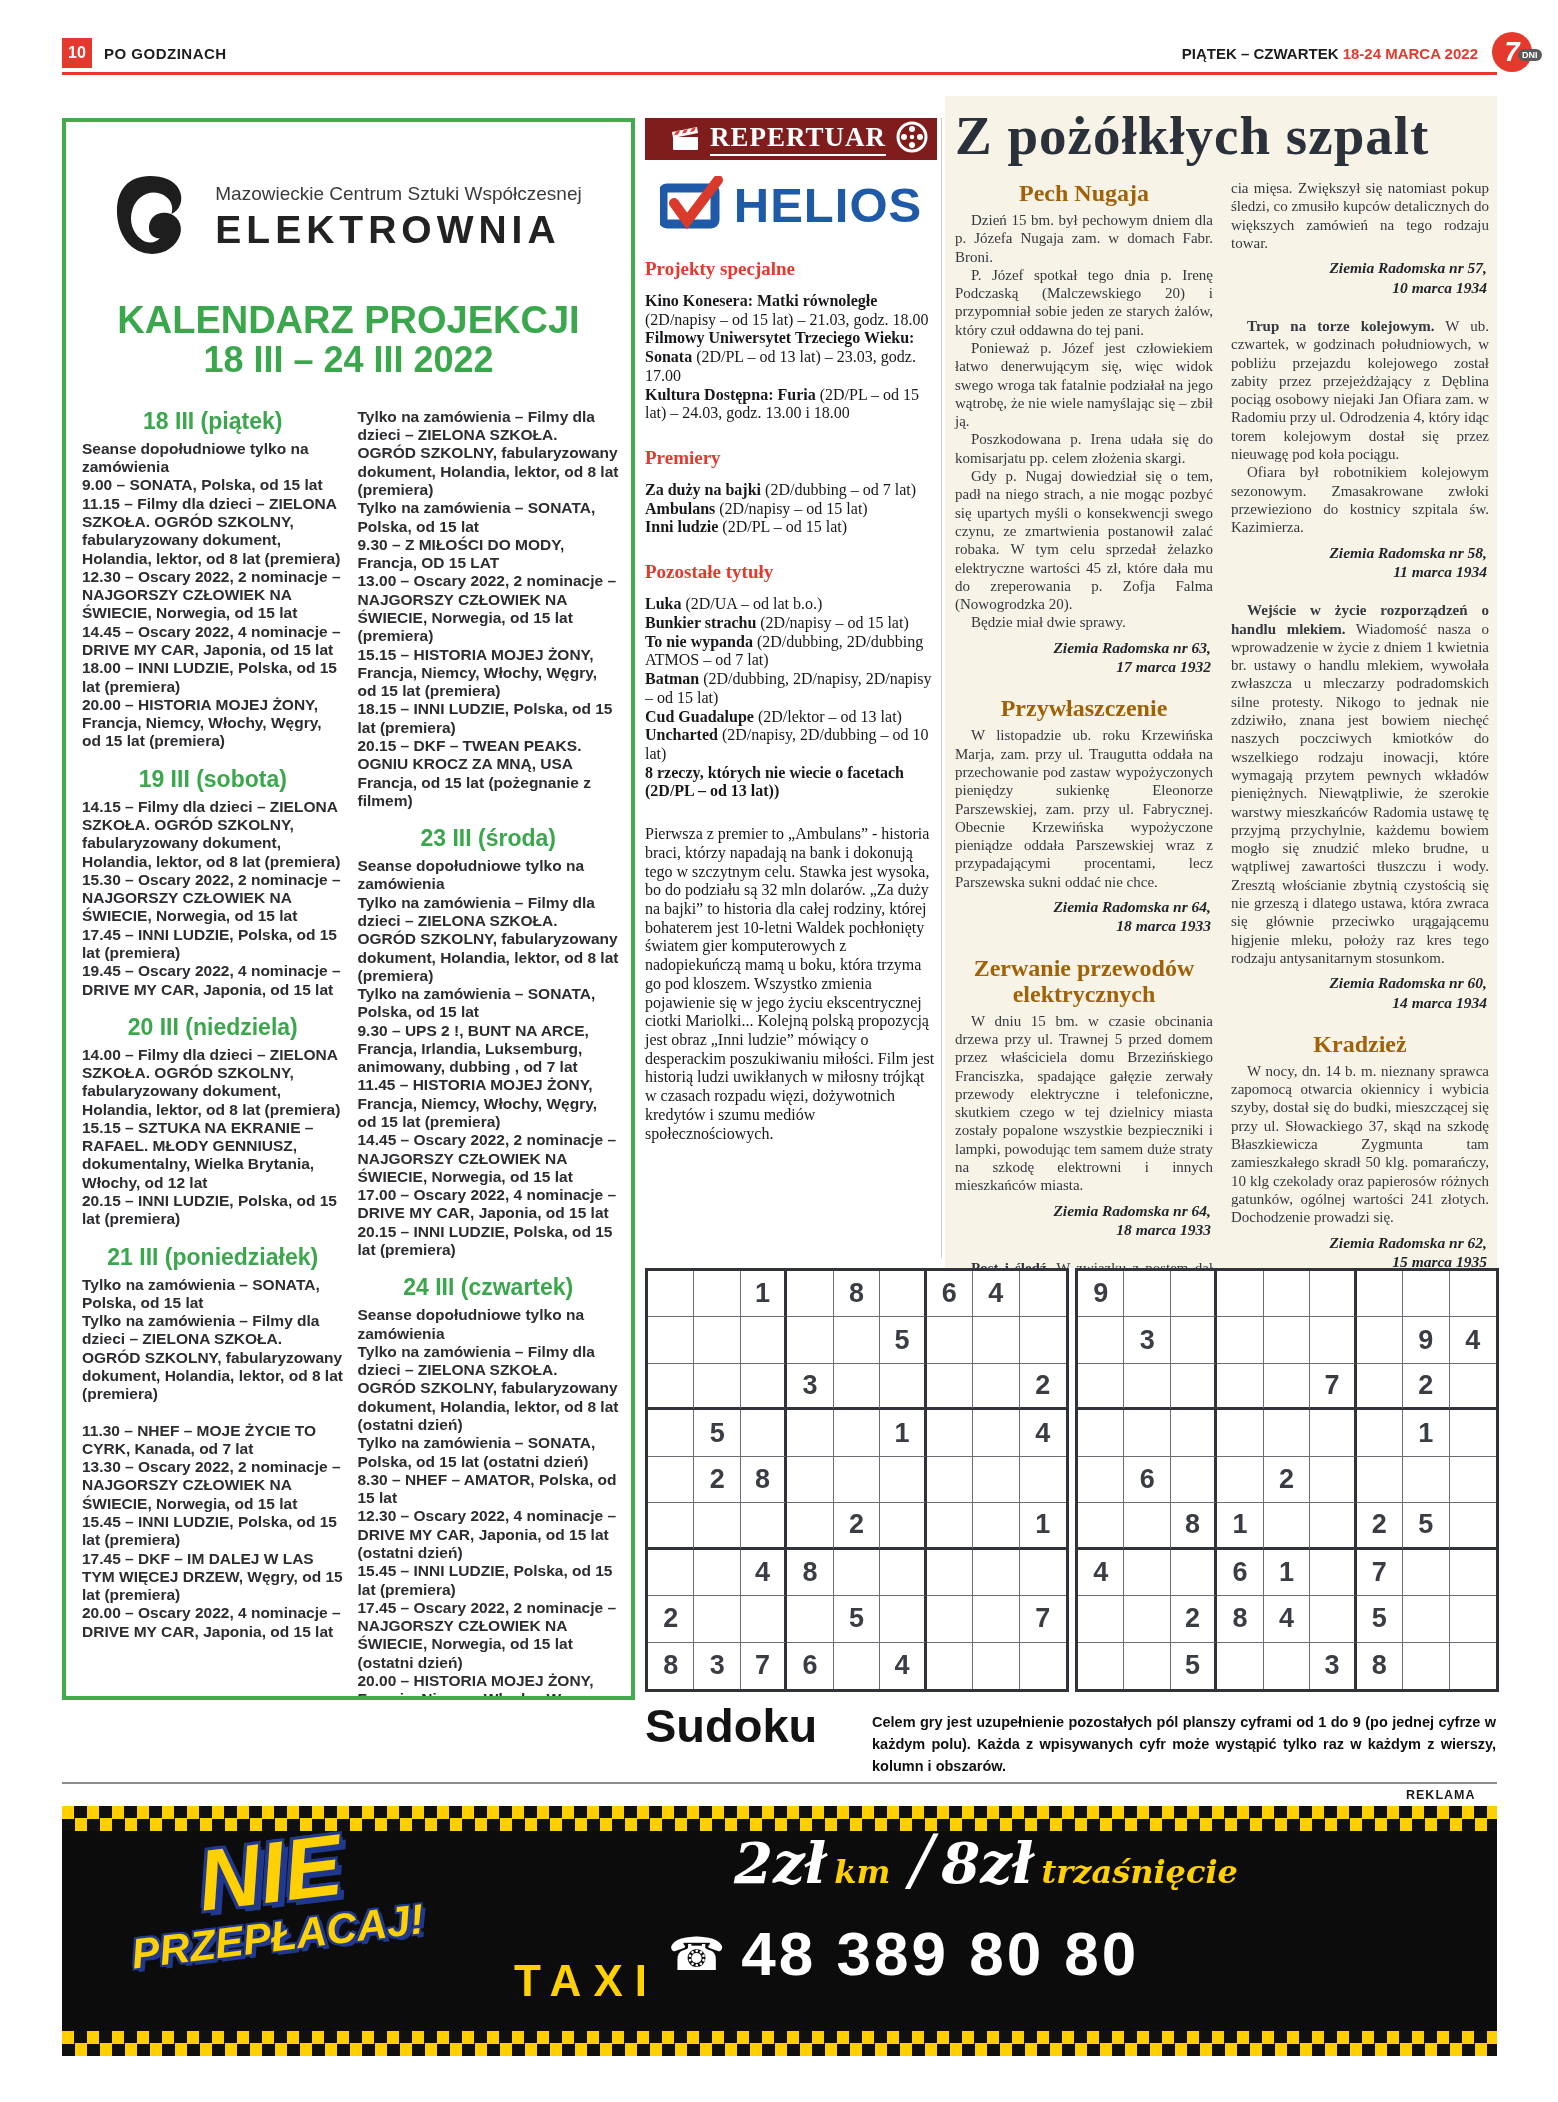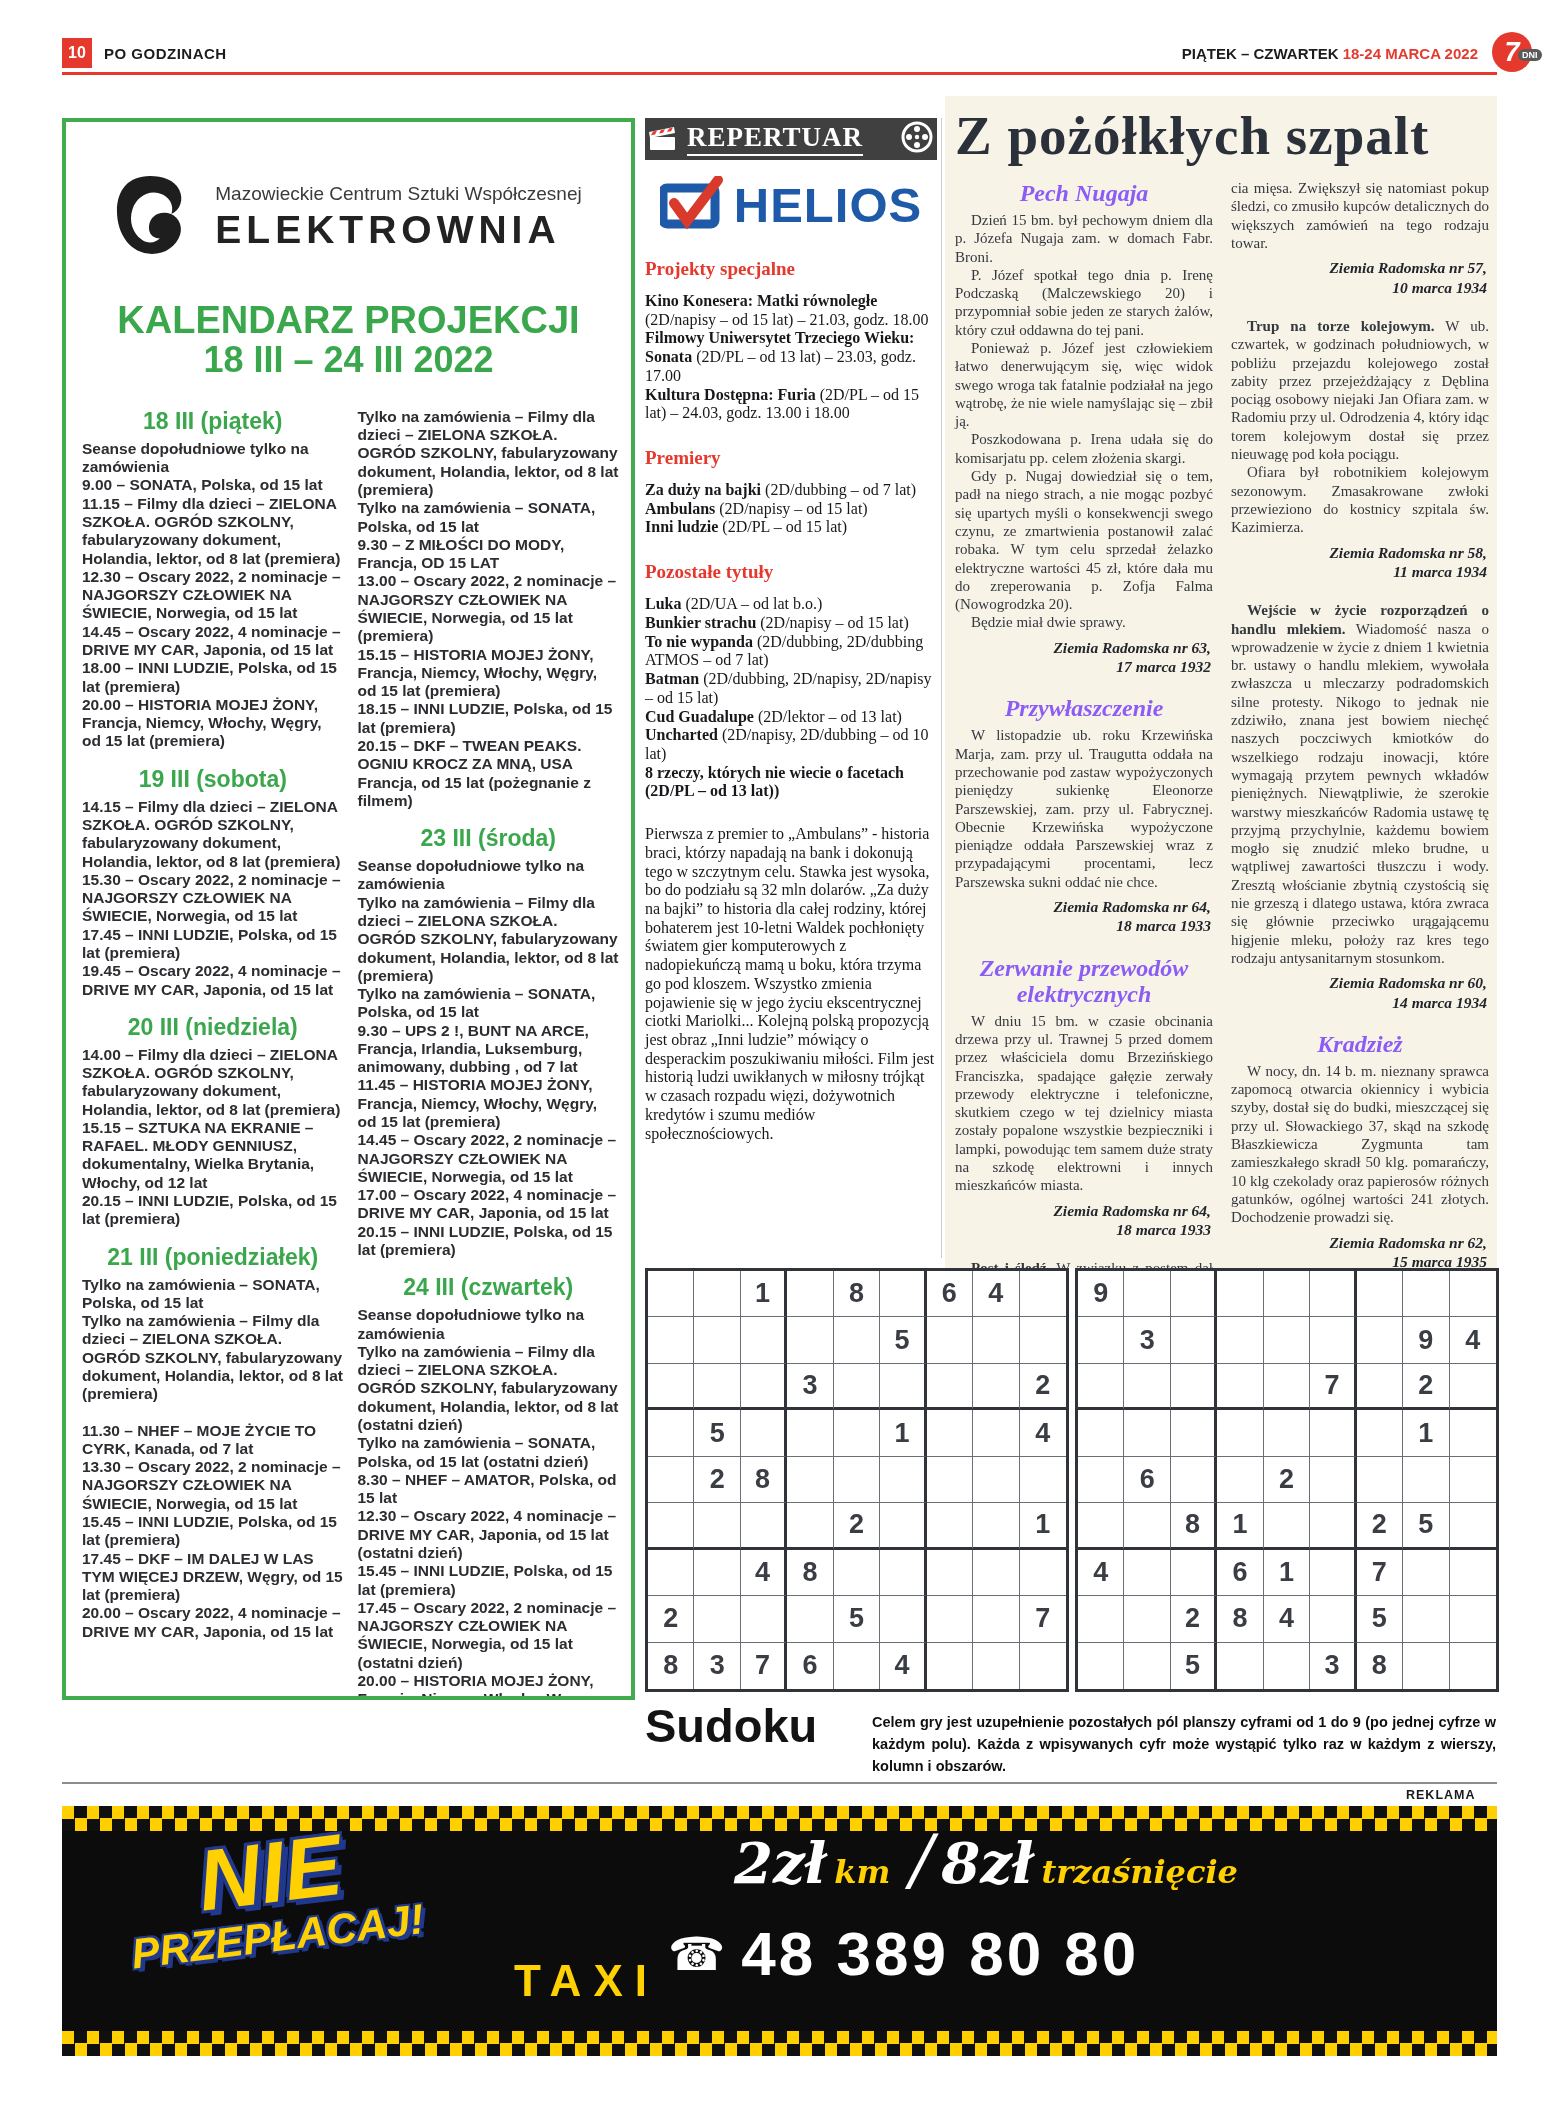--- a/index.html
+++ b/index.html
@@ -29,40 +29,40 @@
   .cal-title .t2 { font-size:36px; }
   .cal-cols { display:flex; gap:14px; padding:28px 12px 0 16px; }
   .cal-col { width:266px; }
   .day { font-size:23px; font-weight:700; color:#3aa74c; text-align:center; margin:15px 0 5px; }
   .cal-col .day:first-child { margin-top:0; }
   .entry { font-size:15.5px; line-height:1.18; font-weight:700; color:#2c2c31; }
   .gap { height:18px; }
 
   
   .helios-col { position:absolute; left:645px; top:118px; width:292px; }
-  .rep-banner { height:42px; background:#404040; display:flex; align-items:center; padding:0 3px; gap:9px; }
+  .rep-banner { height:42px; background:#7f1d1d; display:flex; align-items:center; padding:0 26px; gap:9px; }
   .rep-text { color:#fff; font-family:"Liberation Serif", serif; font-weight:700; font-size:27px; letter-spacing:1px;
               border-bottom:2px solid #fff; line-height:1.15; }
   .rep-reel { margin-left:auto; }
   .helios-logo { display:flex; align-items:center; justify-content:center; gap:8px; margin:16px 0 4px; }
   .helios-name { color:#1f5aa8; font-size:49px; font-weight:800; letter-spacing:1px; }
   .red-head { color:#e6392e; font-family:"Liberation Serif", serif; font-weight:700; font-size:19px; margin:24px 0 12px; }
   .movie, .helios-para { font-family:"Liberation Serif", serif; font-size:16px; line-height:1.17; color:#17181b; }
   .movie b { font-weight:700; }
   .helios-para { margin-top:24px; }
   .vrule { position:absolute; left:941px; top:118px; width:1px; height:1140px; background:#cccccc; }
 
   
   .art-panel { position:absolute; left:945px; top:96px; width:552px; height:1172px; background:#f8f3e7;
                padding:8px 6px 0 10px; overflow:hidden; }
   .art-title { font-family:"Liberation Serif", serif; font-size:55px; font-weight:700; color:#2b313b; letter-spacing:1px; margin:0 0 12px 0; }
   .art-cols { display:flex; gap:18px; }
   .art-col { width:258px; }
-  .art-h { font-family:"Liberation Serif", serif; font-size:24px; font-weight:700; text-align:center; color:#8b5cf6;
-           margin:12px 0 4px; line-height:1.08;font-style:italic; }
+  .art-h { font-family:"Liberation Serif", serif; font-size:24px; font-weight:700; text-align:center; color:#a16207;
+           margin:12px 0 4px; line-height:1.08; }
   .art-col .art-h:first-child { margin-top:2px; }
   .art-p { font-family:"Liberation Serif", serif; font-size:15px; line-height:1.22; color:#34383f; text-align:justify; text-indent:16px; }
   .art-p.ni { text-indent:0; }
   .art-p b { font-weight:700; }
   .art-src { font-family:"Liberation Serif", serif; font-size:15.5px; font-weight:700; font-style:italic; text-align:right;
              line-height:1.25; margin:6px 2px 20px 0; color:#22252b; }
 
   
   .sudoku { position:absolute; top:1268px; width:424px; height:424px; border:3px solid #30343a; background:#fff;
             display:grid; grid-template-columns:repeat(9,1fr); grid-template-rows:repeat(9,1fr); }

